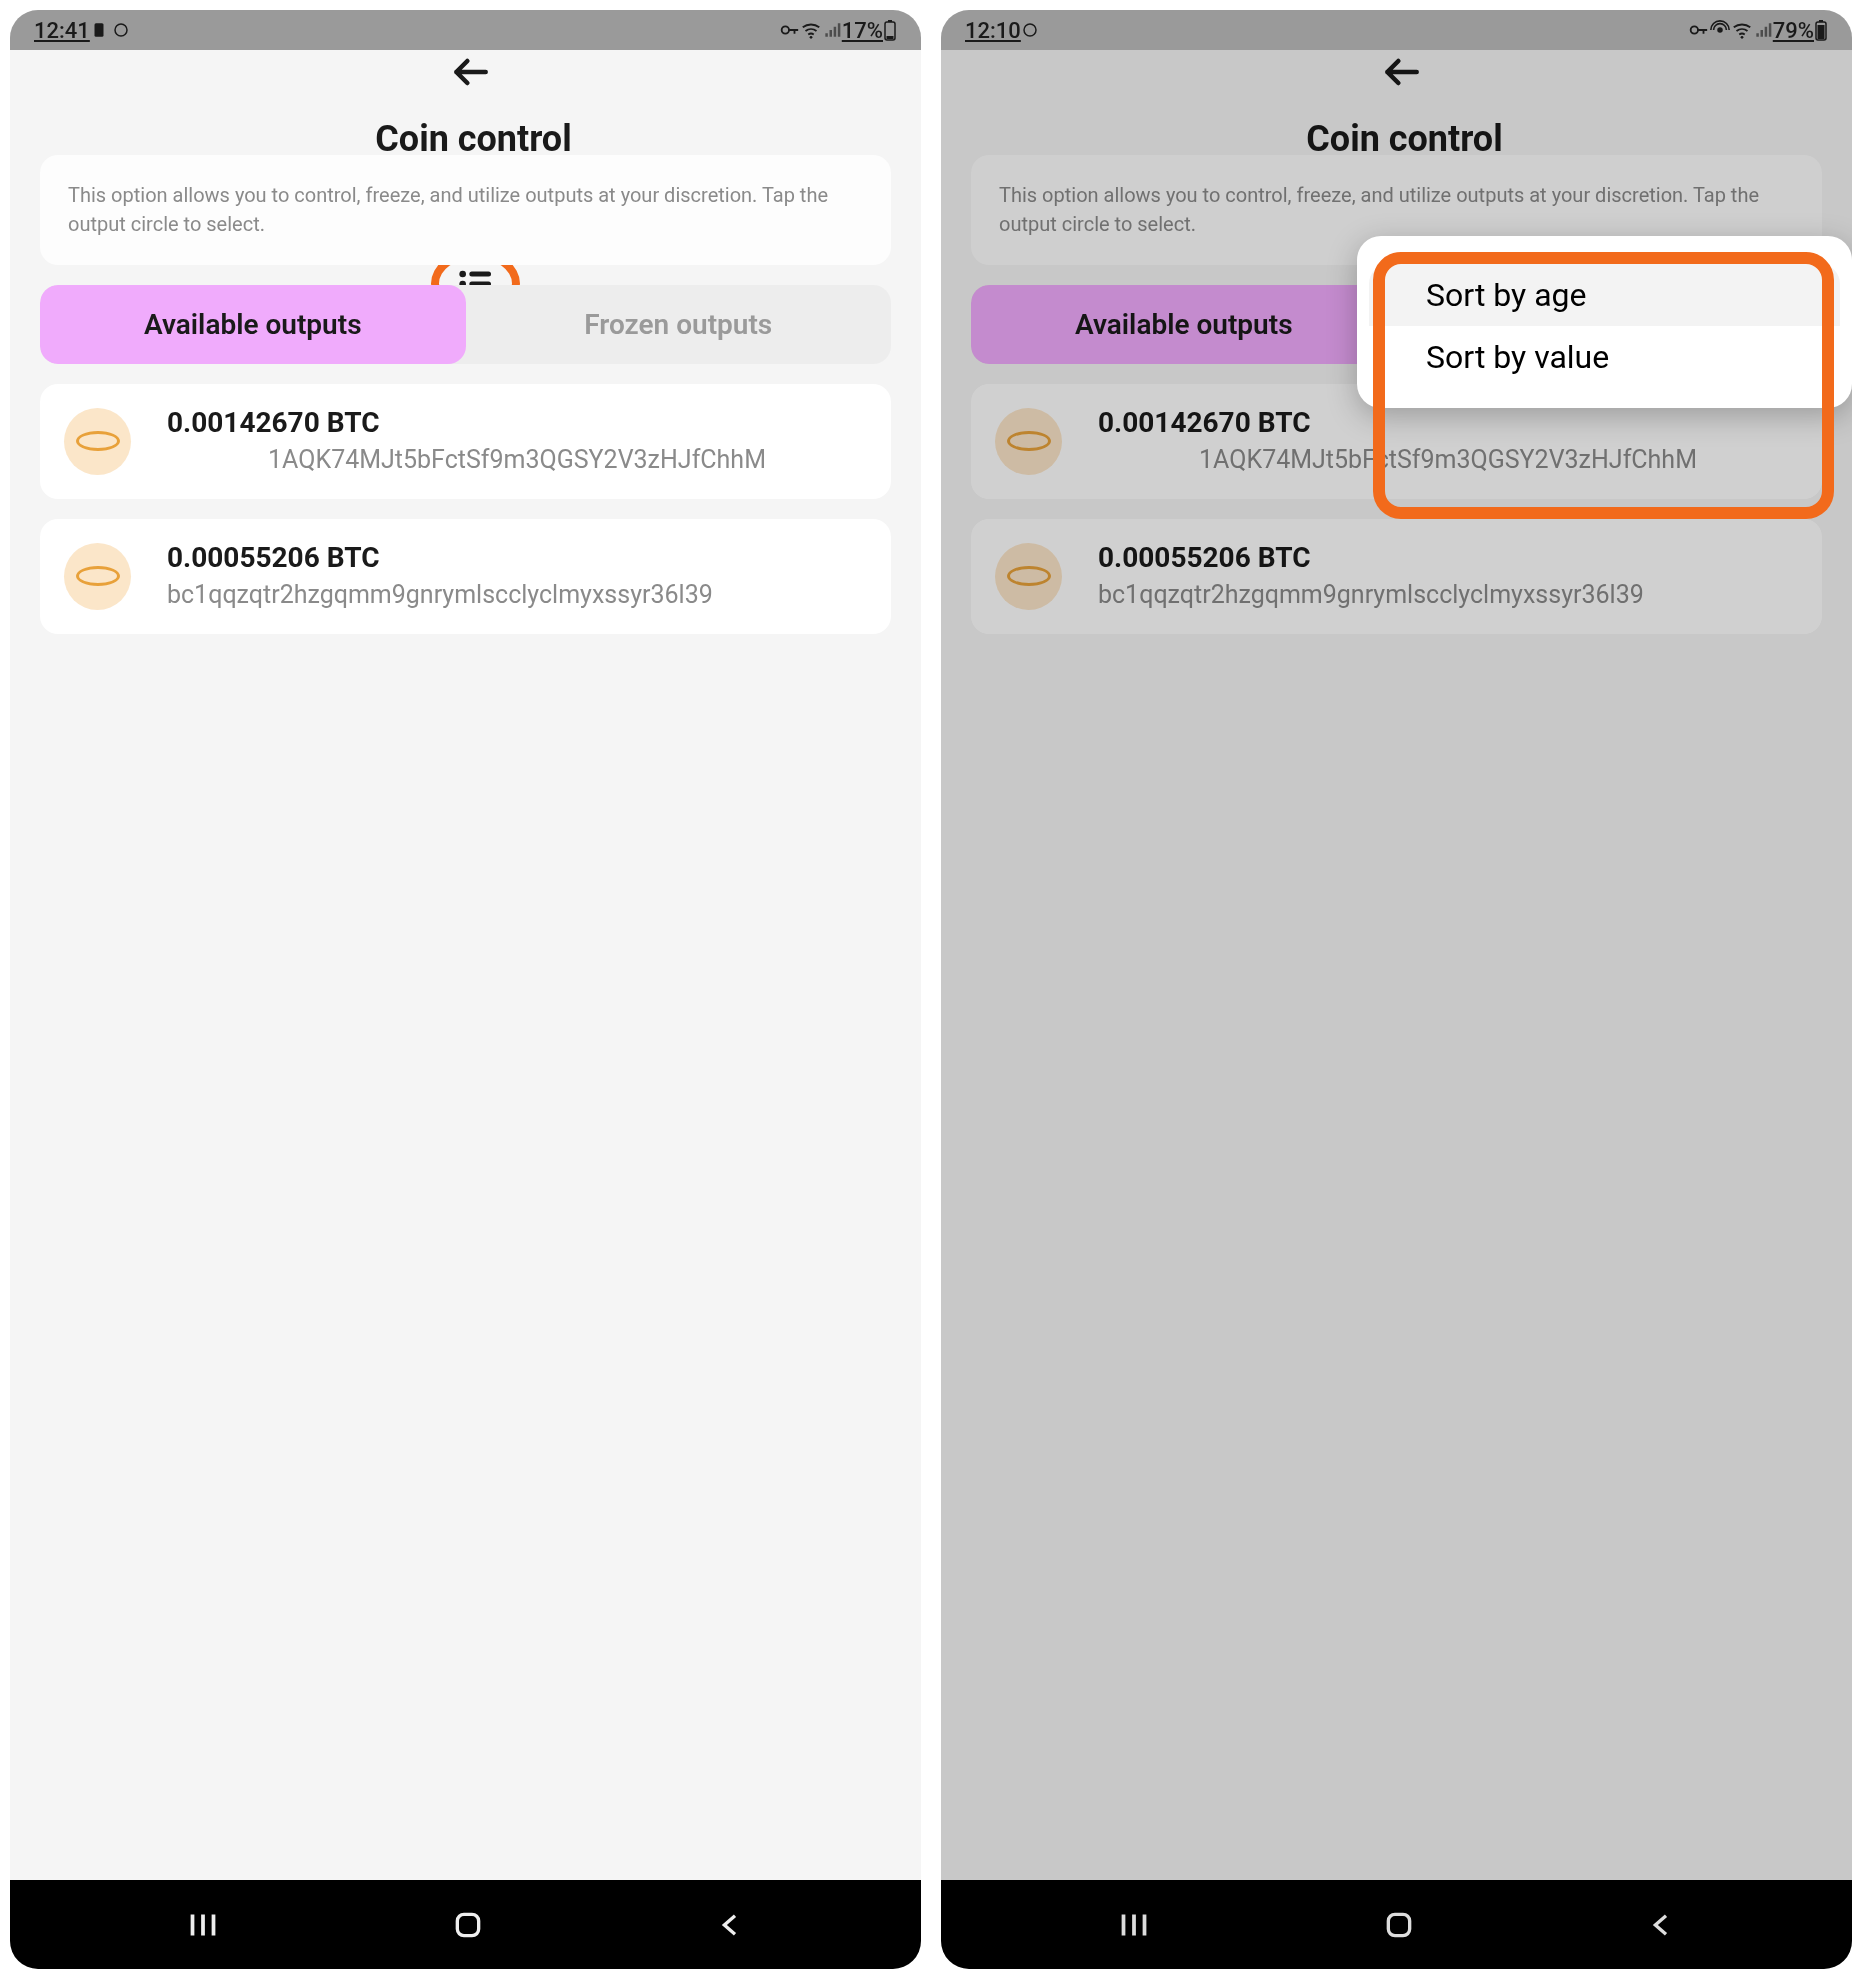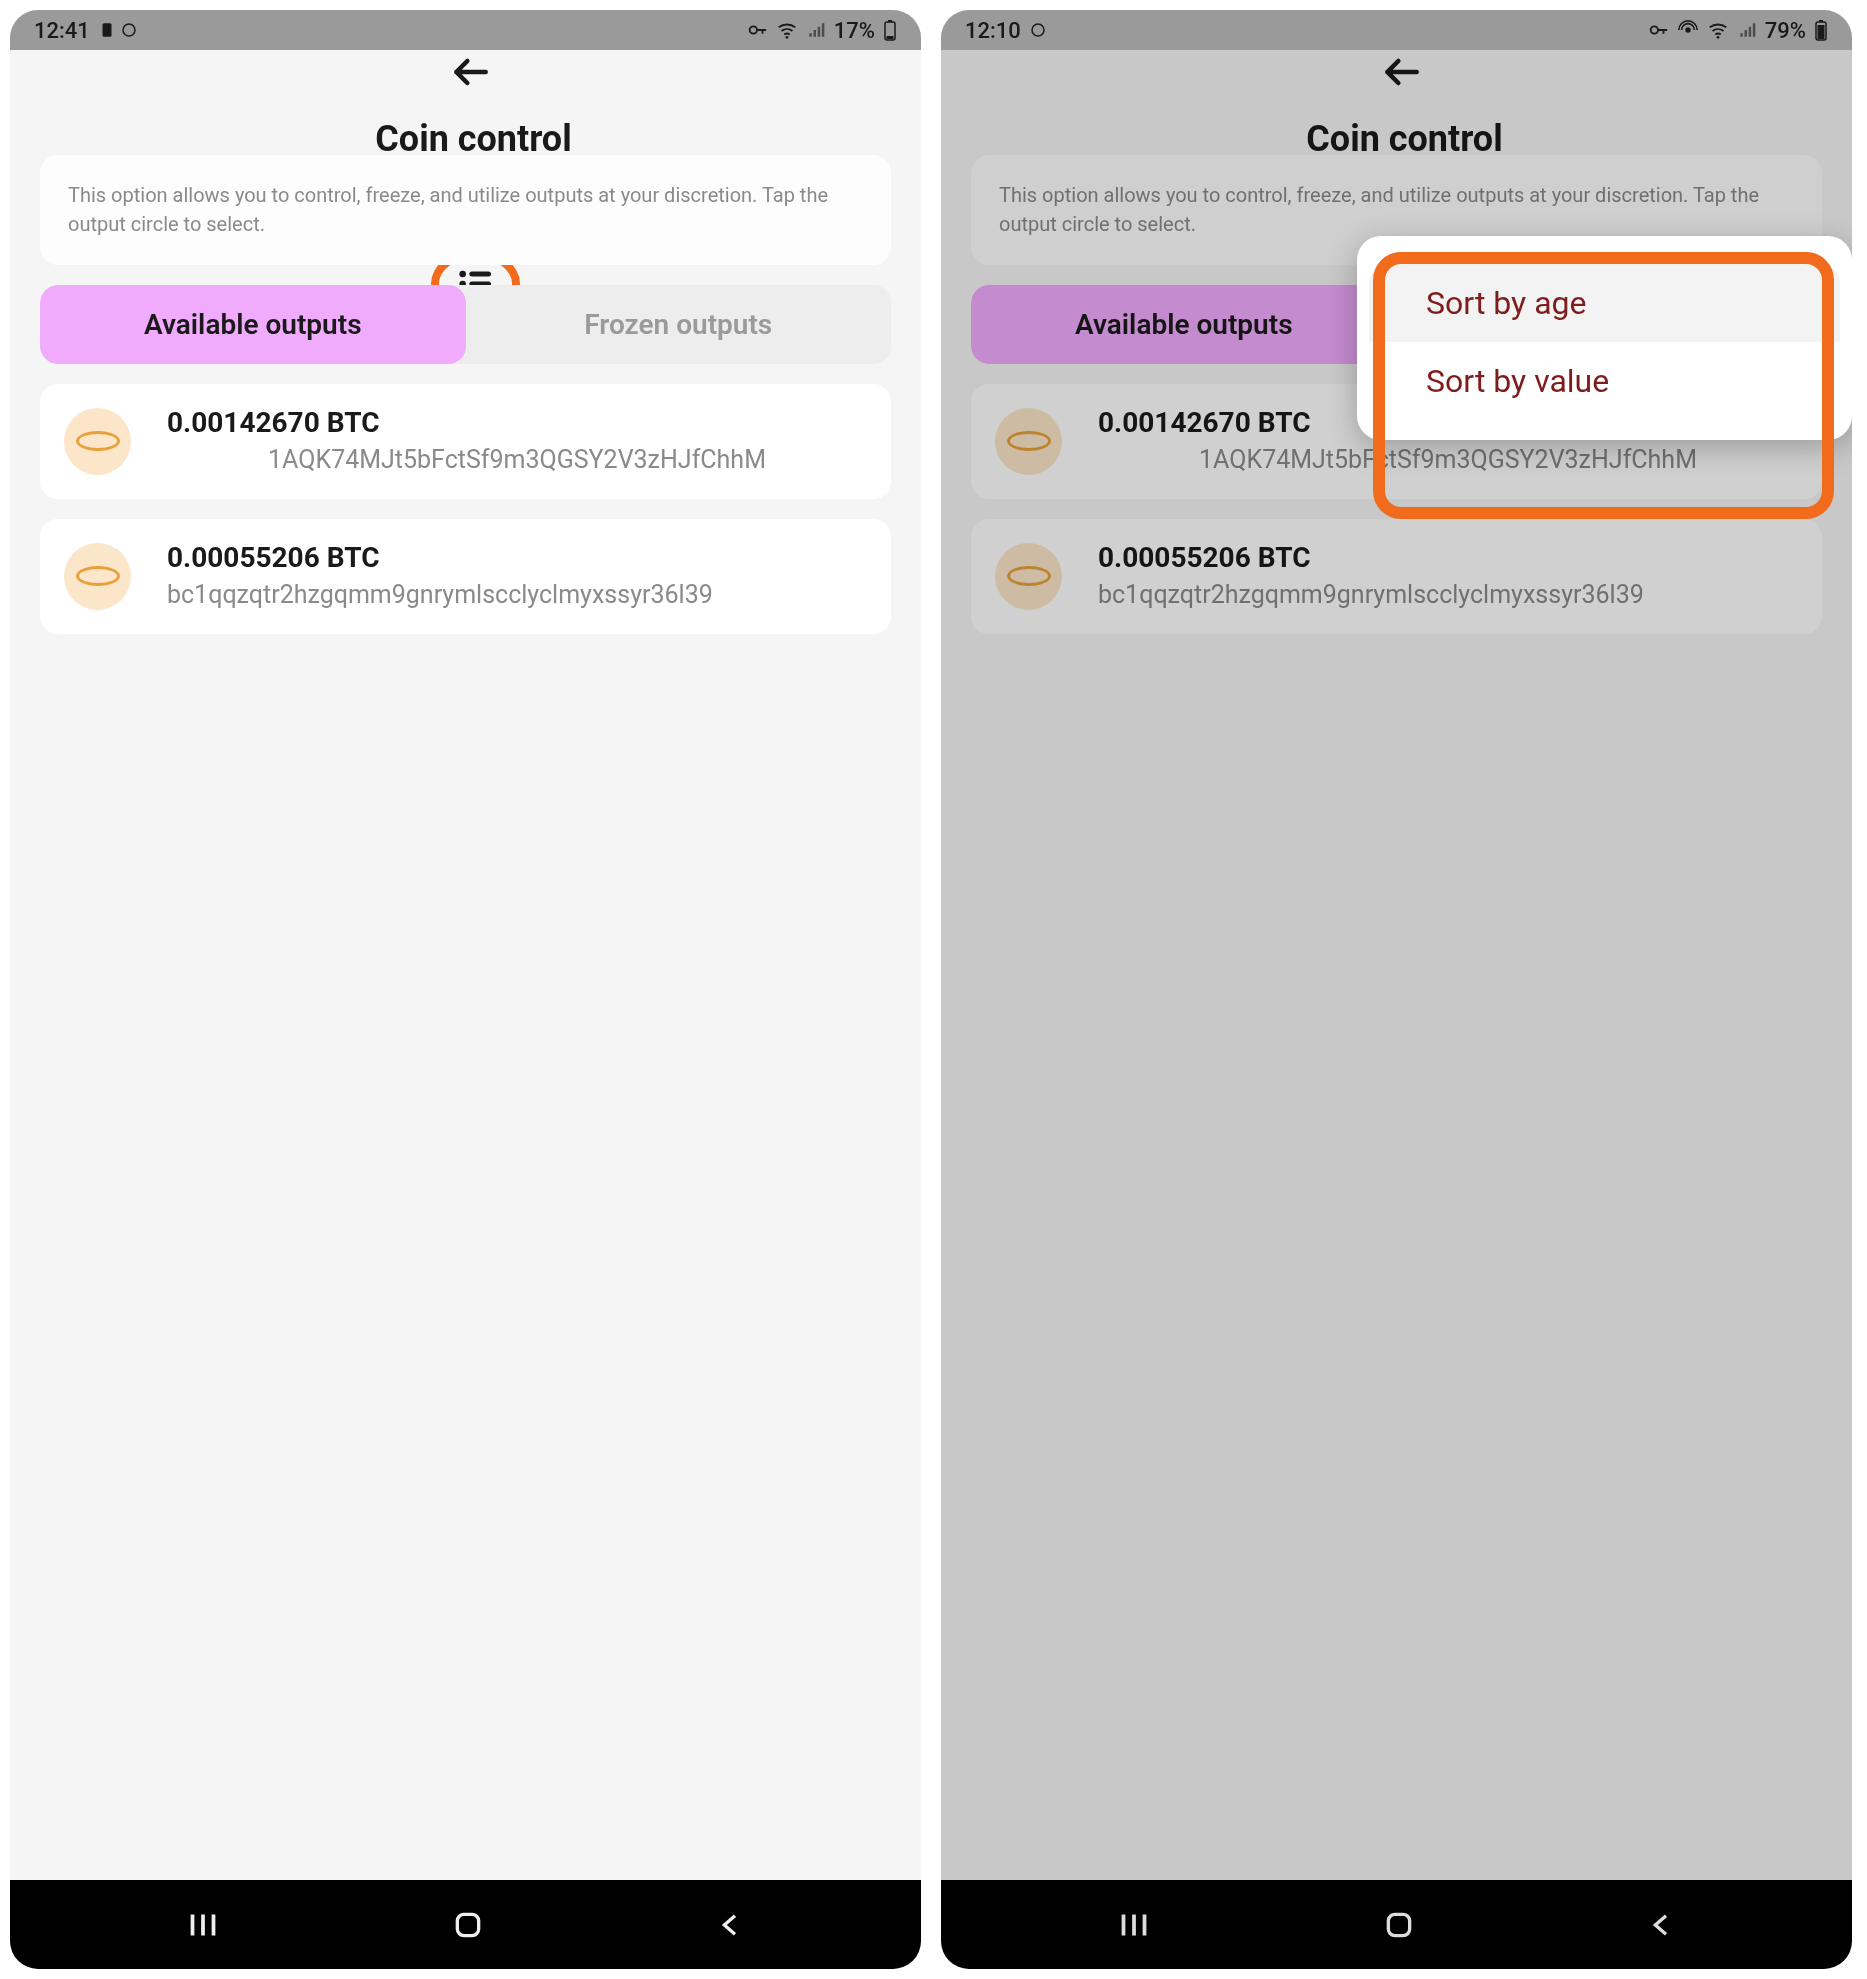--- a/index.html
+++ b/index.html
@@ -30,21 +30,21 @@
   }
   .status-bar {
     height: 40px;
     background: #9a9a9a;
     display: flex; align-items:center; justify-content:space-between;
     padding: 0 24px;
     color: #1a1a1a;
     font-size: 22px;
     font-weight: 500;
   }
-  .status-left, .status-right { display:flex; align-items:center; gap:8px; }
+  .status-left, .status-right { display:flex; align-items:center; gap:0;text-decoration:underline; }
   .status-icons-small { display:flex; gap:4px; align-items:center;}
   .app { flex:1; background:#f5f5f5; display:flex; flex-direction:column; }
   .app-bar {
     height: 99px;
     display:flex; align-items:center;
     padding: 0 30px 0 40px;
     gap: 24px;
     flex-direction: column;
   }
   .back-arrow { width:44px; height:44px; }
@@ -99,22 +99,22 @@
     padding: 20px 0;
     z-index:10;
   }
   .popup-ring {
     position:absolute; top:16px; left:16px; right:18px;
     border:12px solid #f26a1b; border-radius:28px;
     height: 267px;
     pointer-events:none;
   }
   .popup-item {
-    padding: 20px 69px;
-    font-size:32px; color:#7f1d1d;
+    padding: 12px 69px;
+    font-size:32px; color:#000000;
   }
   .popup-item.first { background:#f3f3f3; border-top-left-radius:20px; border-top-right-radius:20px; margin:8px 12px 0 12px; padding-left:57px;}
   svg { display:block; }
 </style>
 </head>
 <body>
 
 <div class="phone">
   <div class="status-bar">
     <div class="status-left">

